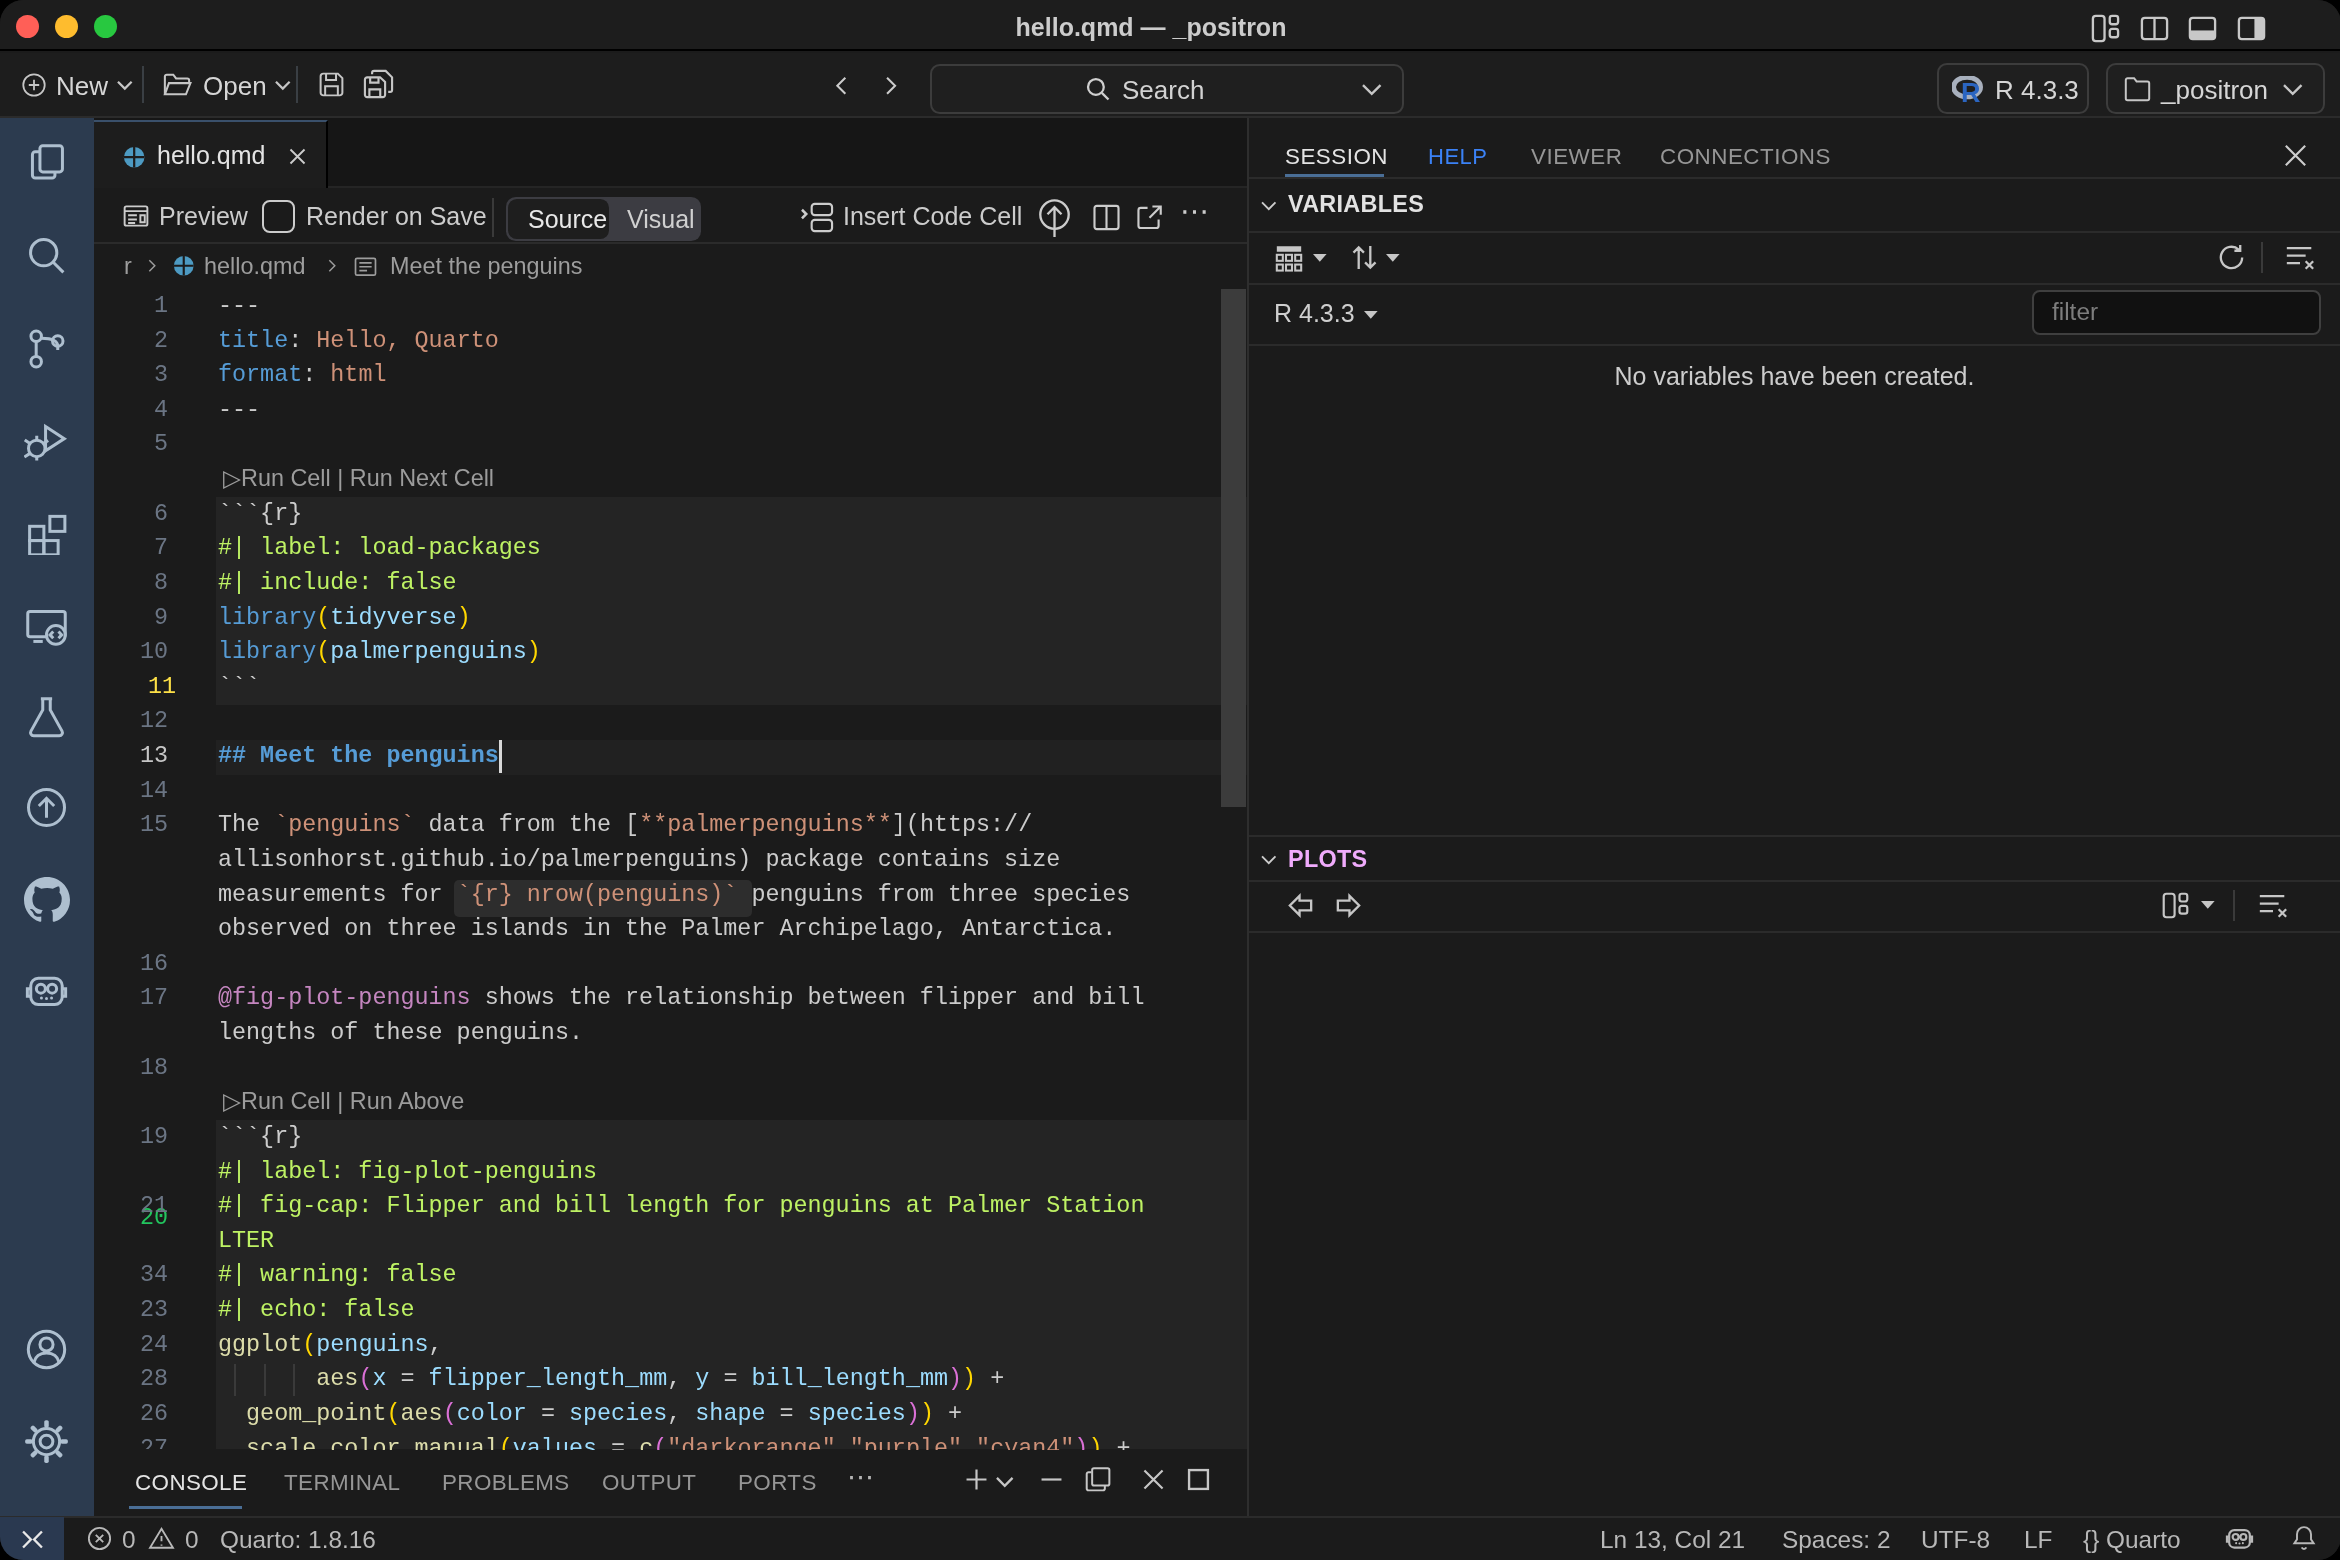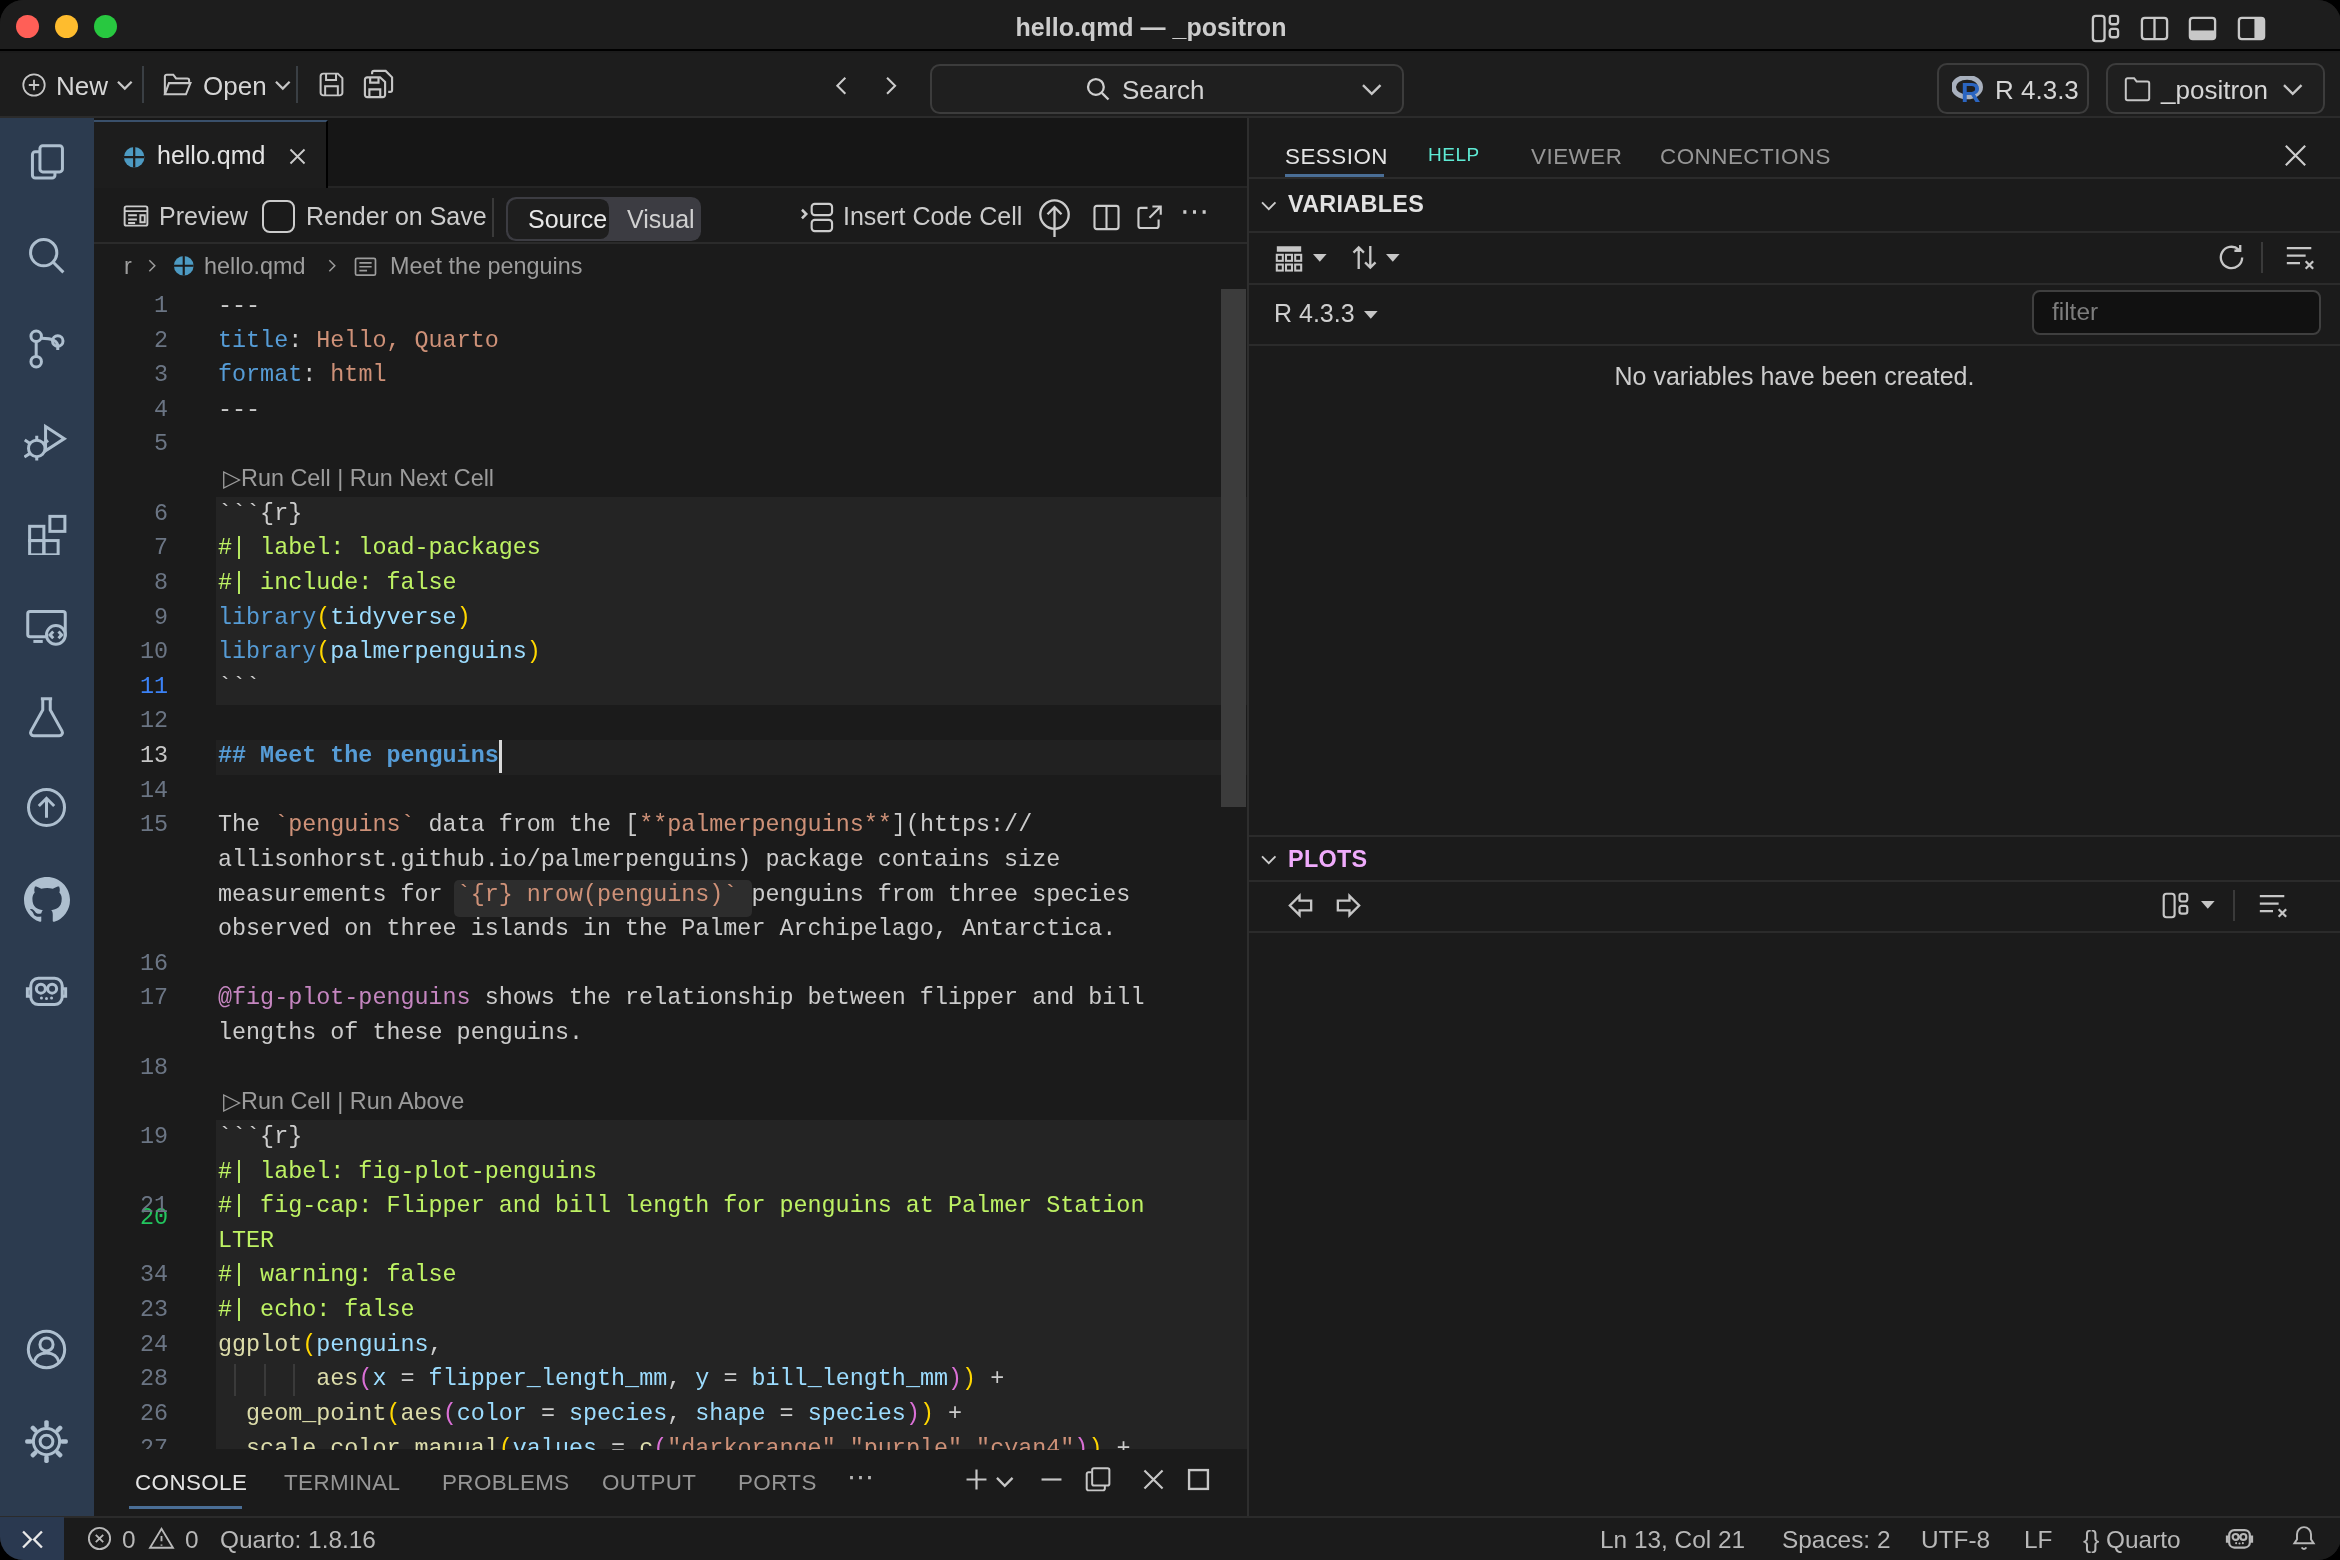--- a/index.html
+++ b/index.html
@@ -247,21 +247,21 @@
 <div class="ln" style="left:0px;top:208px;color:#6b7584">6</div>
 <div class="cr" style="left:124px;top:208px">```{r}</div>
 <div class="ln" style="left:0px;top:242px;color:#6b7584">7</div>
 <div class="cr" style="left:124px;top:242px"><i class="grn">#| label: load-packages</i></div>
 <div class="ln" style="left:0px;top:277px;color:#6b7584">8</div>
 <div class="cr" style="left:124px;top:277px"><i class="grn">#| include: false</i></div>
 <div class="ln" style="left:0px;top:312px;color:#6b7584">9</div>
 <div class="cr" style="left:124px;top:312px"><i class="blue">library</i><i class="gold">(</i><i class="lb">tidyverse</i><i class="gold">)</i></div>
 <div class="ln" style="left:0px;top:346px;color:#6b7584">10</div>
 <div class="cr" style="left:124px;top:346px"><i class="blue">library</i><i class="gold">(</i><i class="lb">palmerpenguins</i><i class="gold">)</i></div>
-<div class="ln" style="left:0px;top:381px;color:#3b82f6">11</div>
+<div class="ln" style="left:8px;top:381px;color:#fde047">11</div>
 <div class="cr" style="left:124px;top:381px">```</div>
 <div class="ln" style="left:0px;top:415px;color:#6b7584">12</div>
 <div class="ln" style="left:0px;top:450px;color:#c6c6c6">13</div>
 <div class="cr" style="left:124px;top:450px"><b class="blue">## Meet the penguins</b></div>
 <div class="ln" style="left:0px;top:485px;color:#6b7584">14</div>
 <div class="ln" style="left:0px;top:519px;color:#6b7584">15</div>
 <div class="cr" style="left:124px;top:519px">The <i class="str">`penguins`</i> data from the [<i class="str">**palmerpenguins**</i>](<i class="ul">https://</i></div>
 <div class="cr" style="left:124px;top:554px"><i class="ul">allisonhorst.github.io/palmerpenguins</i>) package contains size</div>
 <div class="cr" style="left:124px;top:589px">measurements for <i class="str">`{r} nrow(penguins)`</i> penguins from three species</div>
 <div class="cr" style="left:124px;top:623px">observed on three islands in the Palmer Archipelago, Antarctica.</div>
@@ -320,21 +320,21 @@
     </svg>
 <svg class="ab" style="left:1139px;top:1465px" width="29" height="29" viewBox="0 0 16 16">
       <path d="M3 3 l10 10 M13 3 L3 13" stroke="#c6c6c6" stroke-width="1.2" fill="none"></path>
     </svg>
 <svg class="ab" style="left:1184px;top:1465px" width="29" height="29" viewBox="0 0 16 16" fill="none" stroke="#c6c6c6" stroke-width="1.3">
       <rect x="2.8" y="2.8" width="10.4" height="10.4"></rect>
     </svg>
 <div class="ab" style="left:1247px;top:118px;width:2px;height:1399px;background:#2e2e2e"></div>
 <div class="ab" style="left:1249px;top:118px;width:1091px;height:1399px;background:#1b1b1b"></div>
 <div class="ab" style="left:1285px;top:144px;font-size:22.4px;letter-spacing:0.5px;color:#e4e4e4">SESSION</div>
-<div class="ab" style="left:1428px;top:144px;font-size:19px;letter-spacing:0.5px;color:#5eead4">HELP</div>
+<div class="ab" style="left:1428px;top:144px;font-size:22px;letter-spacing:0.5px;color:#3b82f6">HELP</div>
 <div class="ab" style="left:1531px;top:144px;font-size:22.4px;letter-spacing:0.5px;color:#969696">VIEWER</div>
 <div class="ab" style="left:1660px;top:144px;font-size:22.4px;letter-spacing:0.5px;color:#969696">CONNECTIONS</div>
 <div class="ab" style="left:1285px;top:174px;width:99px;height:2.9px;background:#4a6e96"></div>
 <svg class="ab" style="left:2280px;top:140px" width="31" height="31" viewBox="0 0 16 16">
       <path d="M3 3 l10 10 M13 3 L3 13" stroke="#cccccc" stroke-width="1.1" fill="none"></path>
     </svg>
 <div class="ab" style="left:1249px;top:177px;width:1091px;height:2px;background:#2b2b2b"></div>
 <svg class="ab" style="left:1258px;top:195px" width="21.5" height="21.5" viewBox="0 0 16 16">
       <path d="M3 5.5 L8 10.5 L13 5.5" stroke="#cccccc" stroke-width="1.4" fill="none"></path>
     </svg>

